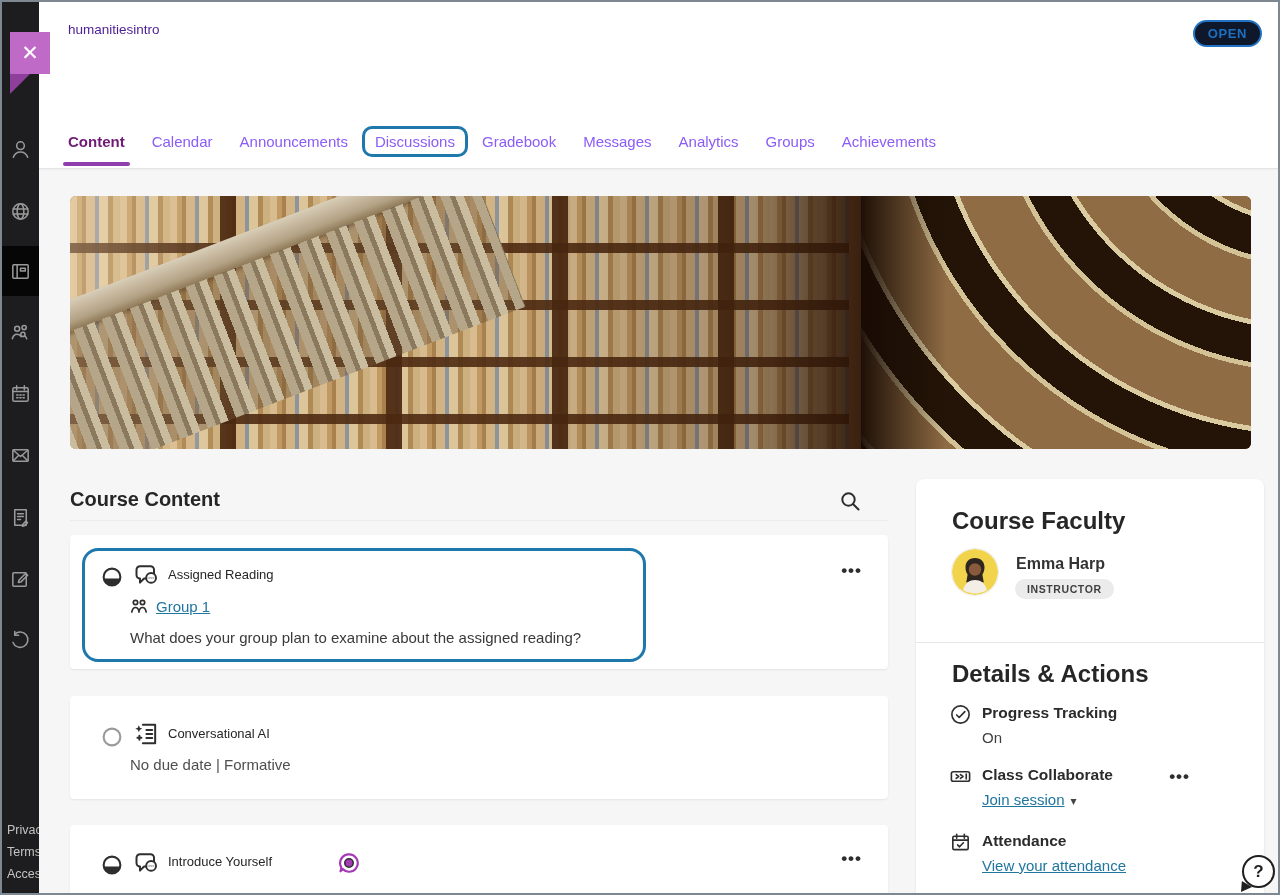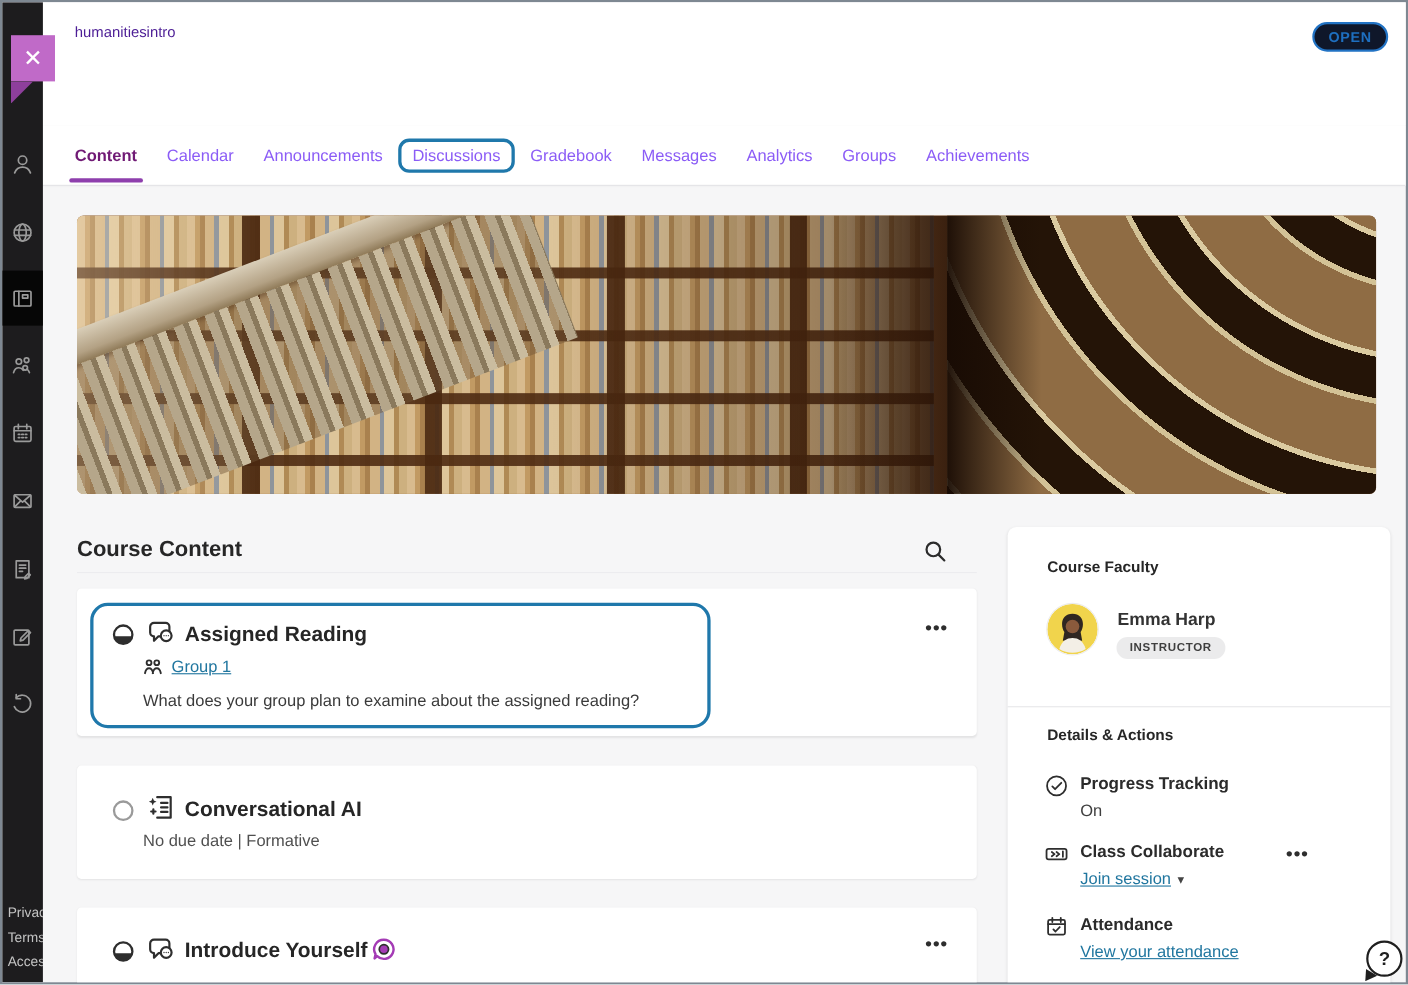--- a/index.html
+++ b/index.html
@@ -52,29 +52,29 @@
   .search-btn{position:absolute;left:836px;top:487px;width:24px;height:24px;cursor:pointer;}
   .search-btn svg{stroke:#2c2c2c;fill:none;stroke-width:2;stroke-linecap:round;}
   .heading-divider{position:absolute;left:68px;top:518px;width:818px;height:1px;background:#ececef;}
 
   .card{position:absolute;left:68px;width:818px;background:#fff;border-radius:4px;box-shadow:0 1px 2px rgba(0,0,0,.08);}
   .card1{top:533px;height:134px;}
   .card2{top:694px;height:103px;}
   .card3{top:823px;height:90px;}
   .sel-outline{position:absolute;left:12px;top:13px;width:558px;height:108px;border:3px solid #1f78ab;border-radius:16px;pointer-events:none;}
   .row-icons svg{fill:none;stroke:#2e2e2e;stroke-width:1.7;stroke-linecap:round;stroke-linejoin:round;}
-  .item-title{font-size:19px;font-weight:700;color:#262626;cursor:pointer;}
+  .item-title{font-size:13px;font-weight:400;color:#262626;cursor:pointer;}
   .item-desc{font-size:15px;color:#3a3a3a;}
   .item-meta{font-size:15px;color:#4f4f4f;}
   .teal-link{color:#20769f;text-decoration:underline;cursor:pointer;font-size:15px;}
   .dots{position:absolute;right:26px;font-size:17px;font-weight:bold;color:#2e2e2e;letter-spacing:1px;cursor:pointer;line-height:1;}
 
   
   .panel{position:absolute;left:914px;top:477px;width:348px;height:418px;background:#fff;border-radius:8px 8px 0 0;box-shadow:0 1px 3px rgba(0,0,0,.09);}
-  .panel-h{font-size:14px;font-weight:600;color:#262626;}
+  .panel-h{font-size:24px;font-weight:600;color:#262626;}
   .avatar-wrap{position:absolute;left:36px;top:70px;width:46px;height:46px;border-radius:50%;overflow:hidden;box-shadow:0 0 0 1px rgba(0,0,0,.08);}
   .faculty-name{position:absolute;left:100px;top:76px;font-size:16px;font-weight:600;color:#333;}
   .role-badge{position:absolute;left:99px;top:100px;background:#ebebec;color:#3f3f3f;font-size:10.5px;font-weight:bold;letter-spacing:.6px;padding:4px 12px;border-radius:999px;}
   .panel-divider{position:absolute;left:0;right:0;top:163px;height:1px;background:#e7e7e9;}
   .d-row-icon{position:absolute;left:33px;width:23px;height:23px;}
   .d-row-icon svg{width:23px;height:23px;fill:none;stroke:#2e2e2e;stroke-width:1.7;stroke-linecap:round;stroke-linejoin:round;}
   .d-label{position:absolute;left:66px;font-size:15.5px;font-weight:600;color:#2b2b2b;}
   .d-sub{position:absolute;left:66px;font-size:15px;color:#3f3f3f;}
   .caret{color:#444;font-size:12px;margin-left:6px;text-decoration:none;display:inline-block;}
 

